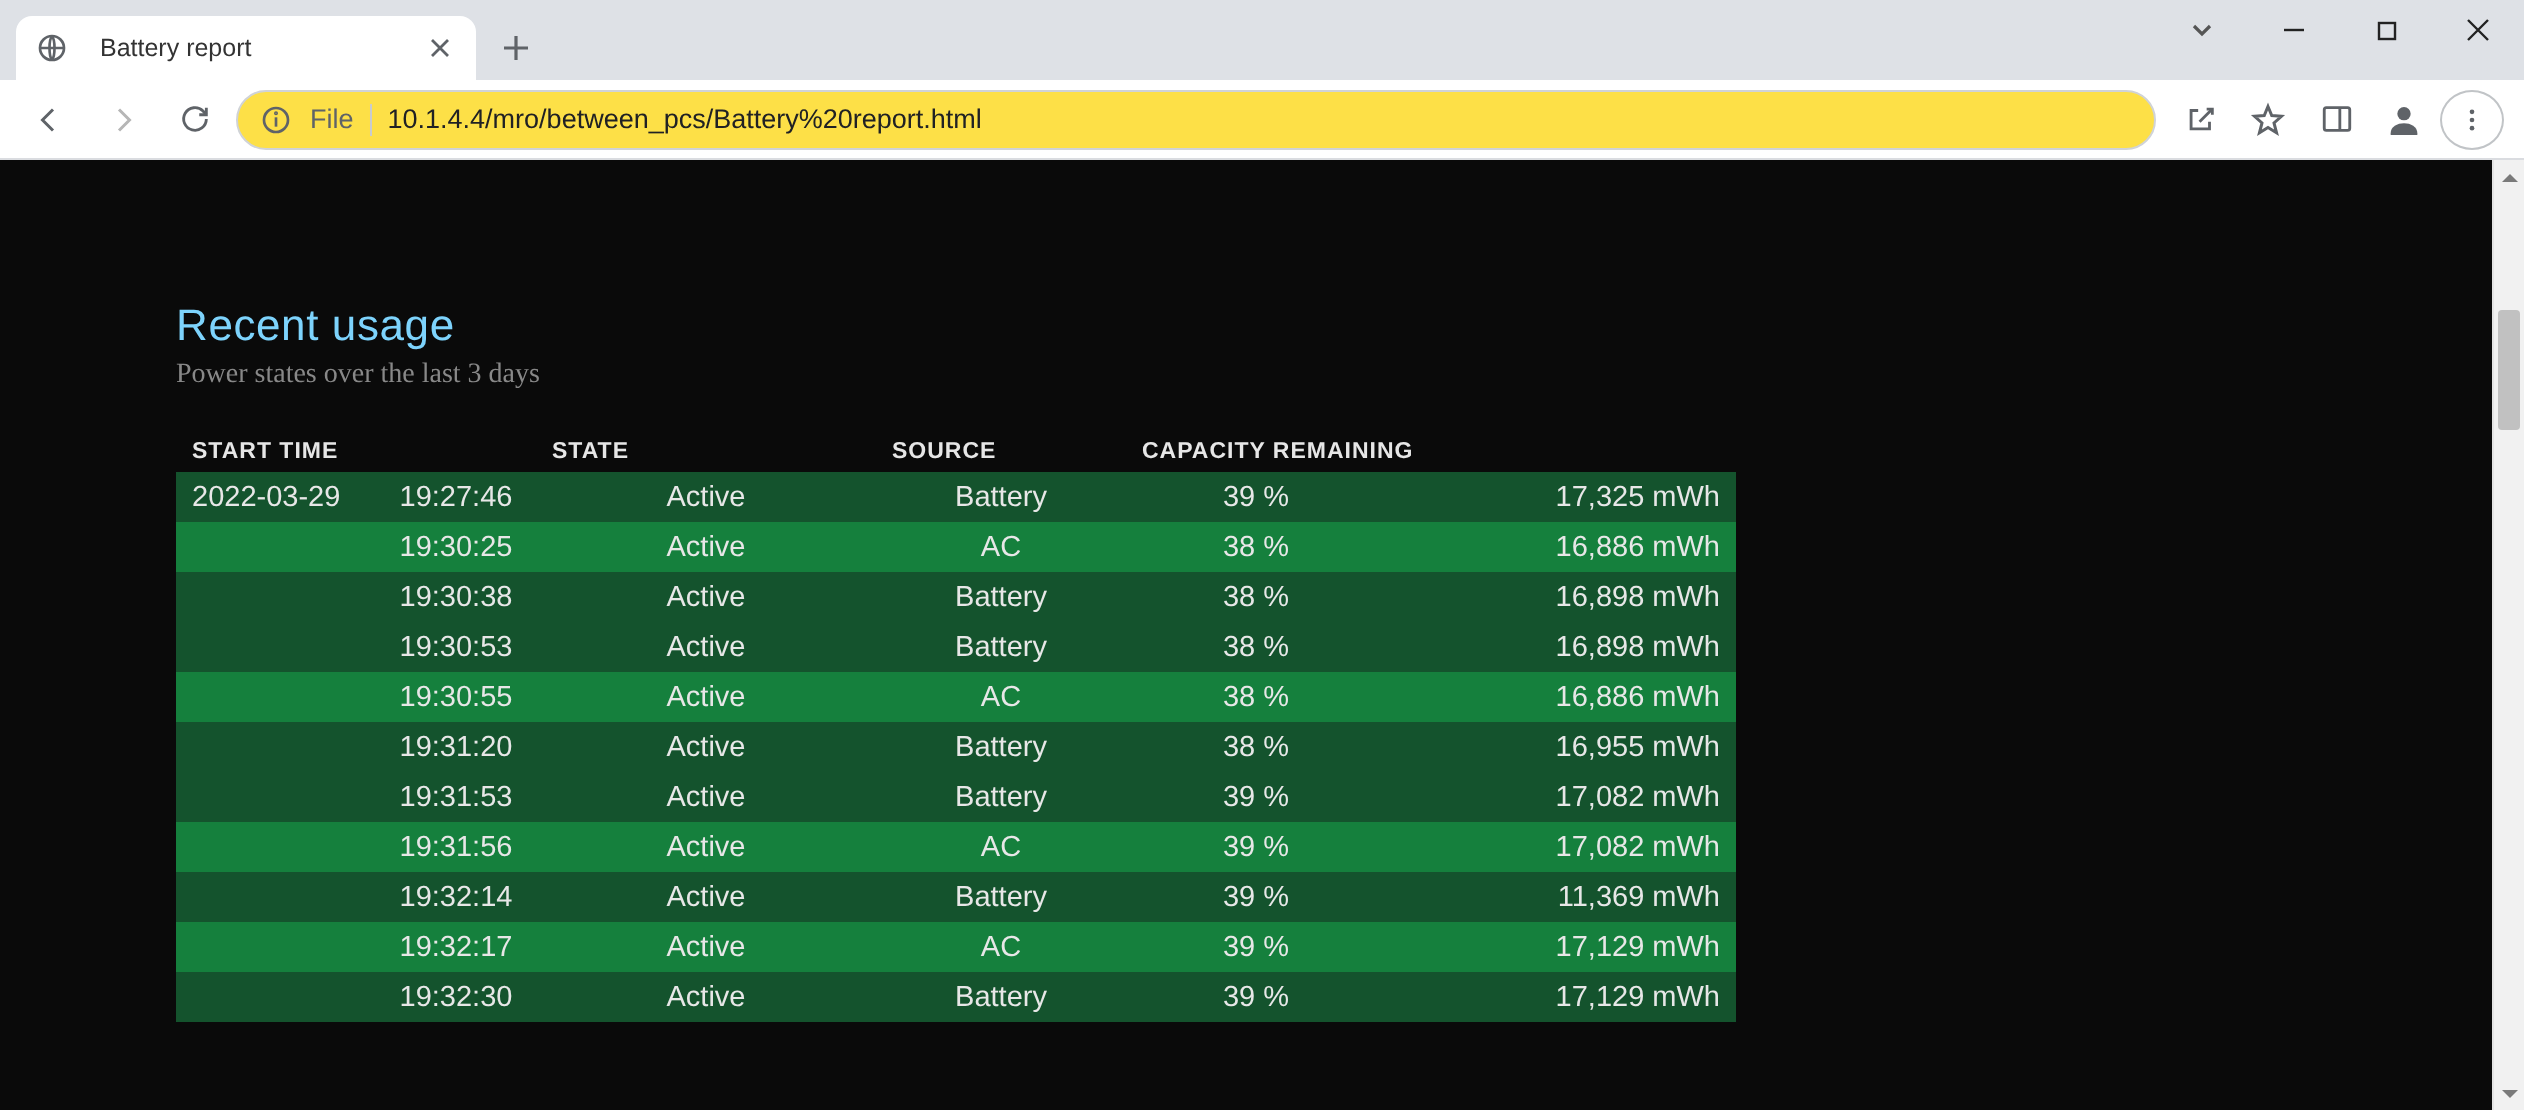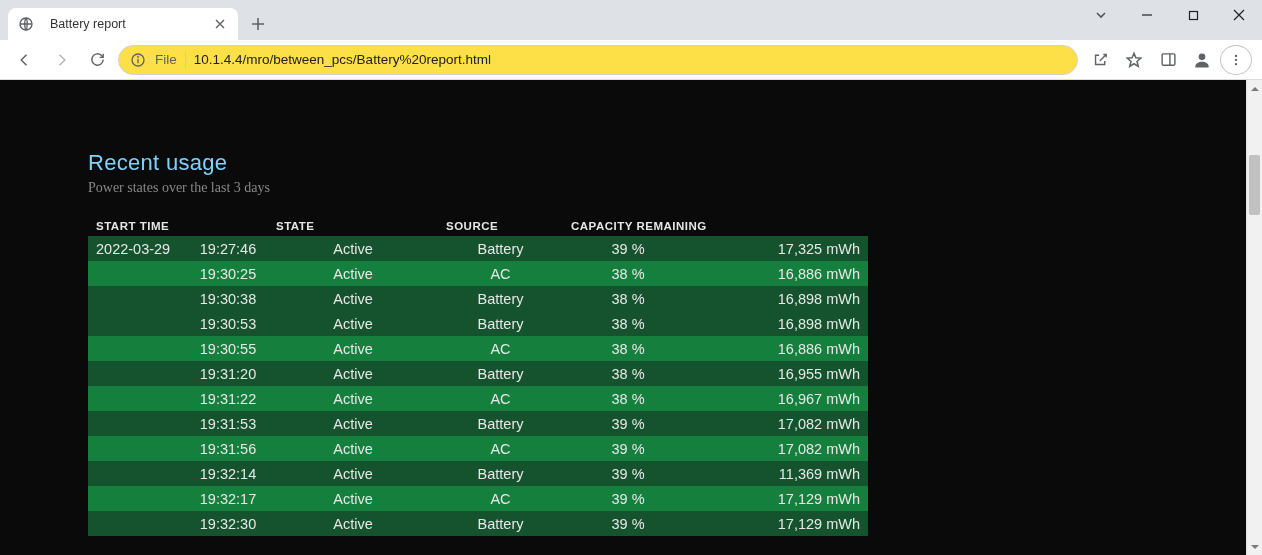--- a/index.html
+++ b/index.html
@@ -348,28 +348,20 @@
               <td class="col-mwh">16,886 mWh</td>
             </tr>
             <tr class="alt-a">
               <td class="col-date"></td>
               <td class="col-time">19:31:20</td>
               <td class="col-state">Active</td>
               <td class="col-src">Battery</td>
               <td class="col-pct">38 %</td>
               <td class="col-mwh">16,955 mWh</td>
             </tr>
-            <tr class="alt-b">
-              <td class="col-date"></td>
-              <td class="col-time">19:31:22</td>
-              <td class="col-state">Active</td>
-              <td class="col-src">AC</td>
-              <td class="col-pct">38 %</td>
-              <td class="col-mwh">16,967 mWh</td>
-            </tr>
             <tr class="alt-a">
               <td class="col-date"></td>
               <td class="col-time">19:31:53</td>
               <td class="col-state">Active</td>
               <td class="col-src">Battery</td>
               <td class="col-pct">39 %</td>
               <td class="col-mwh">17,082 mWh</td>
             </tr>
             <tr class="alt-b">
               <td class="col-date"></td>

